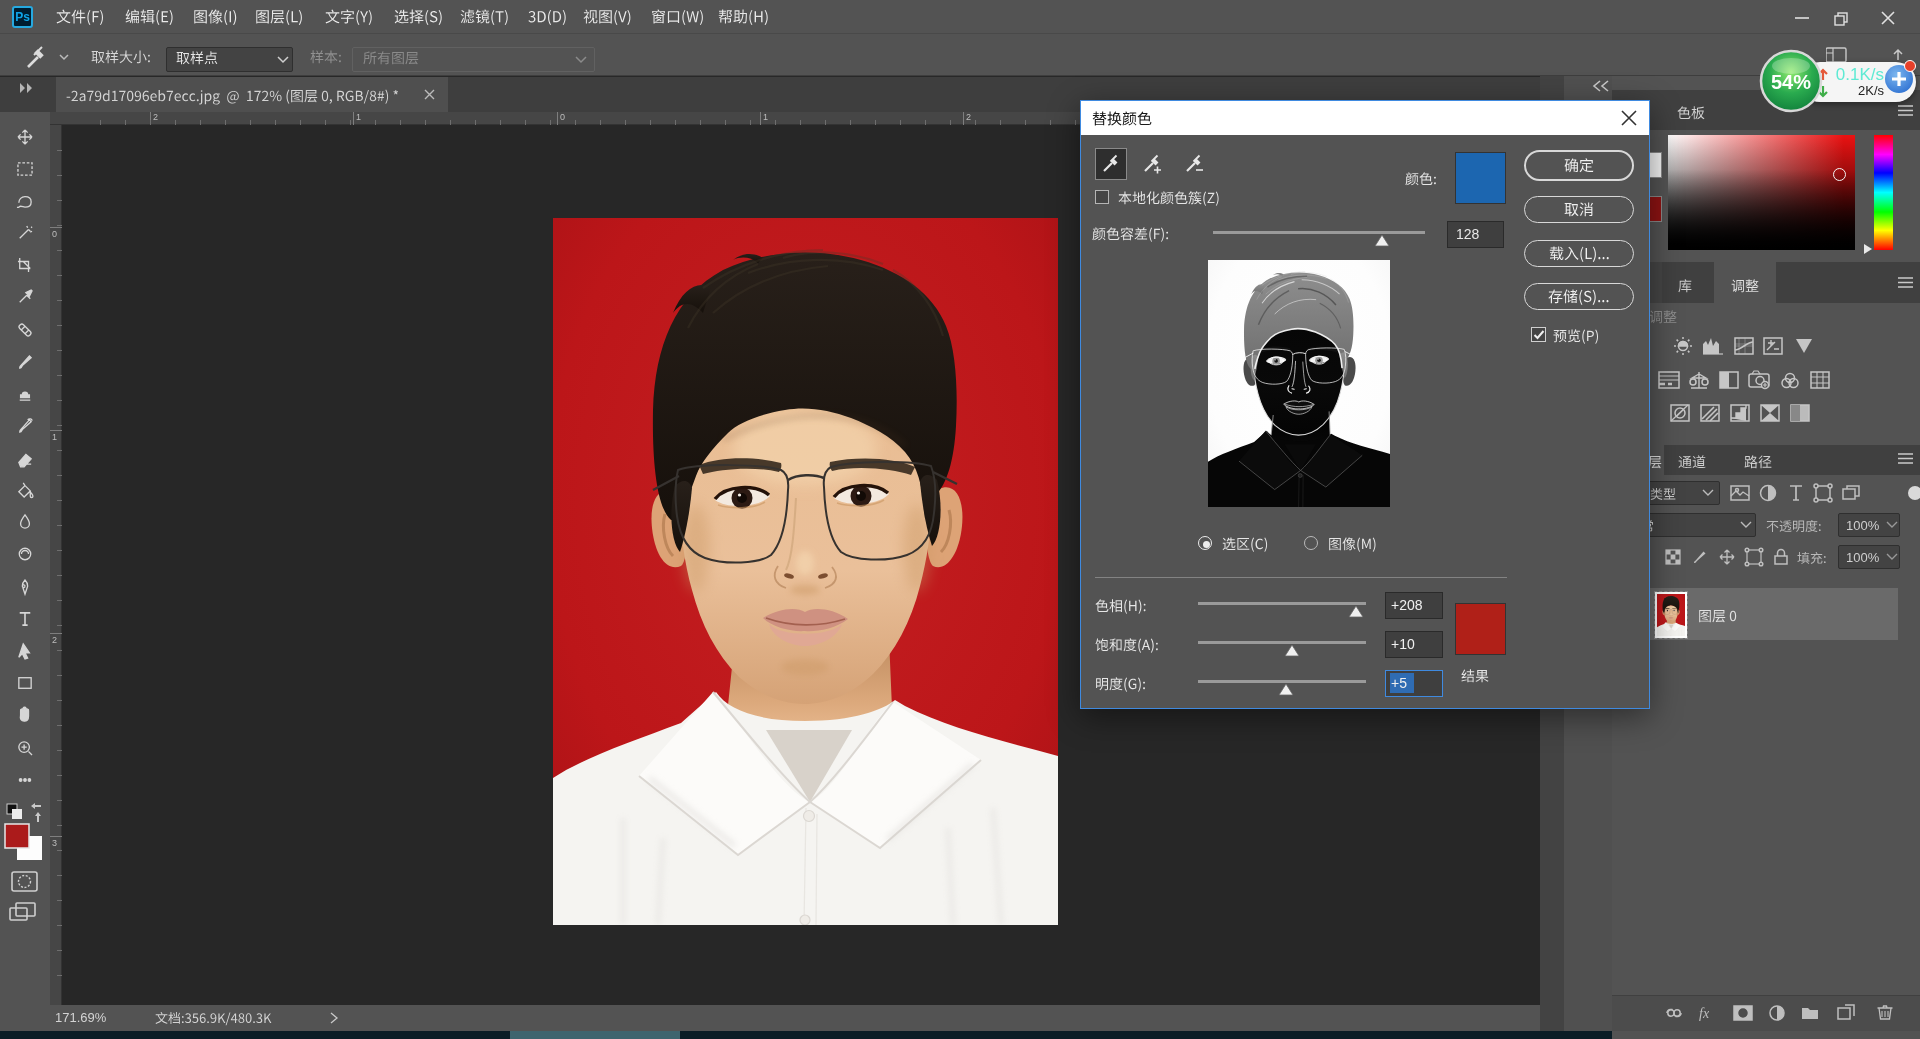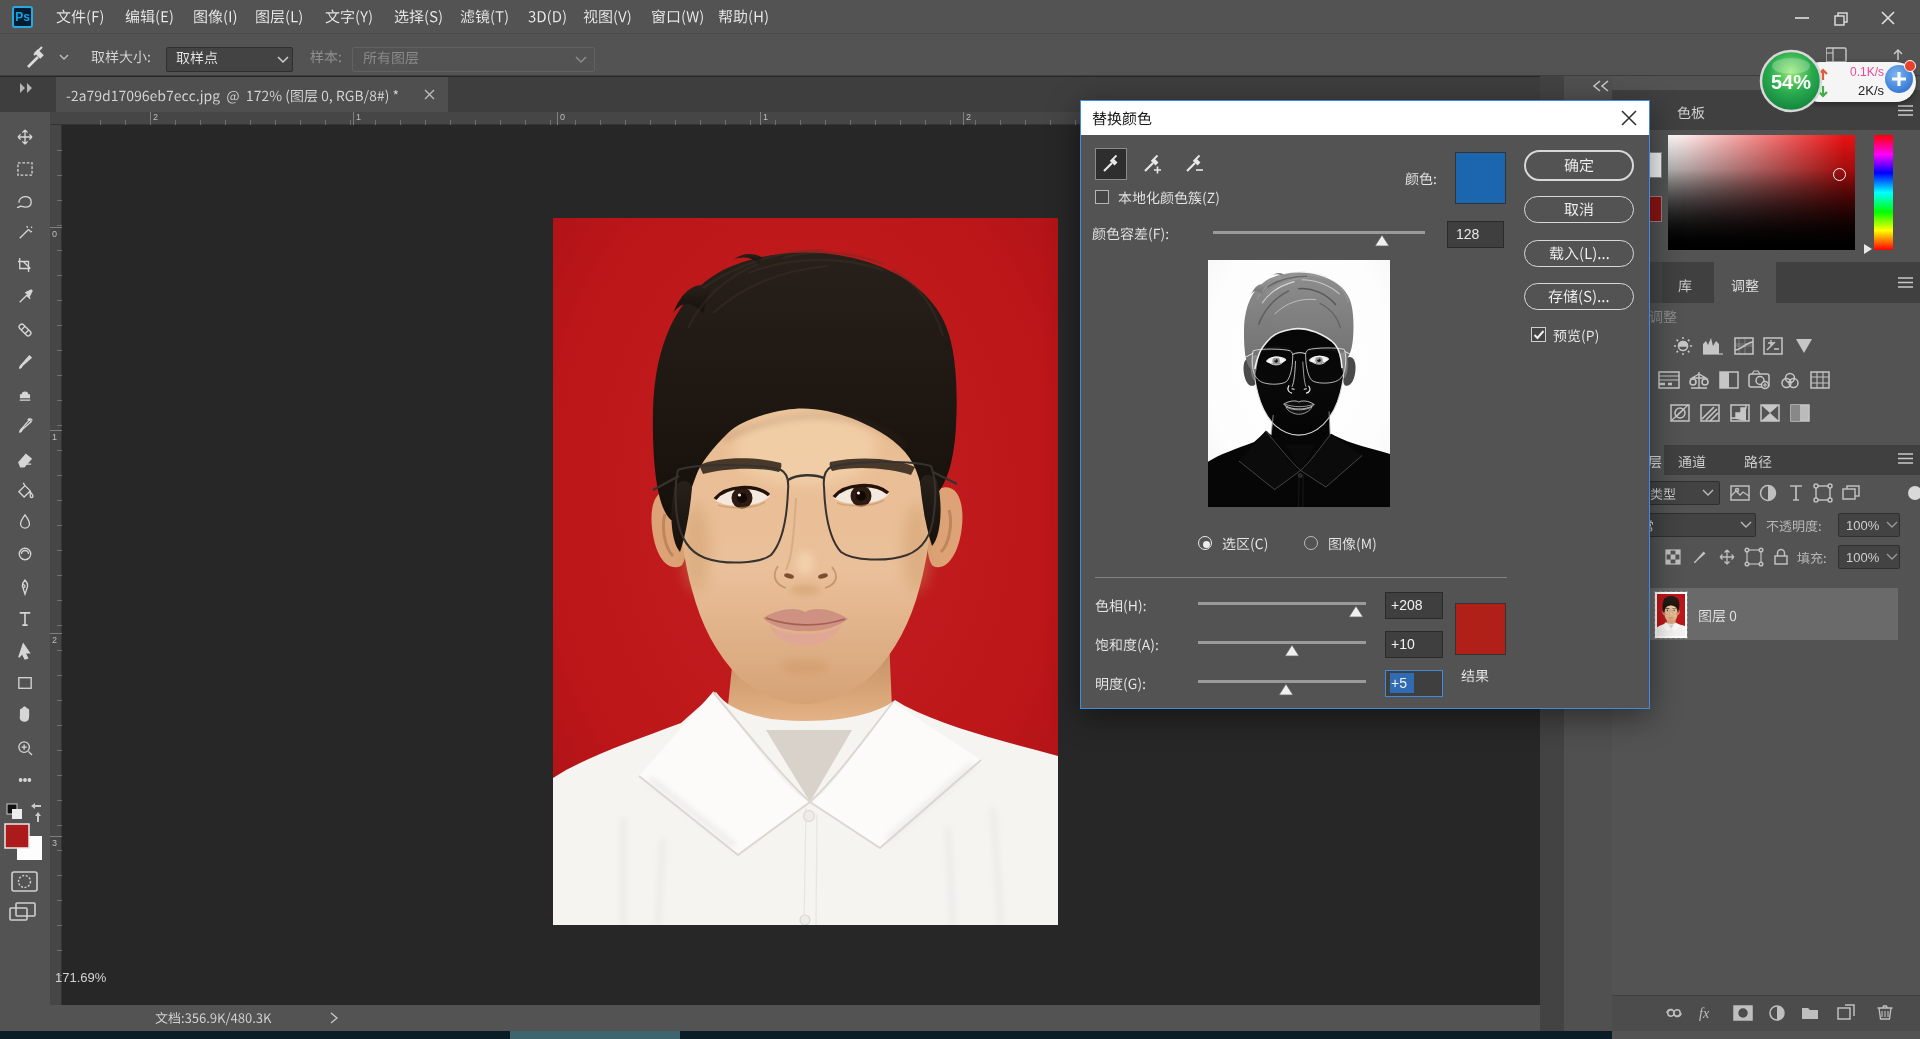--- a/index.html
+++ b/index.html
@@ -210,21 +210,21 @@
 <div class="abs" style="left:57px;top:750px;width:5px;height:1px;background:#6e6e6e"></div>
 <div class="abs" style="left:57px;top:775px;width:5px;height:1px;background:#6e6e6e"></div>
 <div class="abs" style="left:57px;top:800px;width:5px;height:1px;background:#6e6e6e"></div>
 <div class="abs" style="left:57px;top:825px;width:5px;height:1px;background:#6e6e6e"></div>
 <div class="abs" style="left:57px;top:850px;width:5px;height:1px;background:#6e6e6e"></div>
 <div class="abs" style="left:57px;top:875px;width:5px;height:1px;background:#6e6e6e"></div>
 <div class="abs" style="left:57px;top:900px;width:5px;height:1px;background:#6e6e6e"></div>
 <div class="abs" style="left:57px;top:925px;width:5px;height:1px;background:#6e6e6e"></div>
 <div class="abs" style="left:57px;top:950px;width:5px;height:1px;background:#6e6e6e"></div>
 <div class="abs" style="left:57px;top:975px;width:5px;height:1px;background:#6e6e6e"></div>
-<div class="abs" style="left:55px;top:970px;font-size:13px;color:#d3d3d3">171.69%</div>
+<div class="abs" style="left:55px;top:1010px;font-size:13px;color:#d3d3d3">171.69%</div>
 <svg style="position:absolute;left:155px;top:1008px;overflow:visible" width="118" height="20">
     <path transform="translate(0,14.9)" d="M5.5 -10.7C5.9 -10.1 6.3 -9.2 6.5 -8.7L7.5 -9.0C7.4 -9.5 6.9 -10.4 6.5 -11.0ZM0.7 -8.6V-7.7H2.7C3.4 -5.7 4.5 -4.0 5.8 -2.6C4.4 -1.4 2.6 -0.5 0.5 0.1C0.7 0.3 1.0 0.8 1.1 1.0C3.2 0.3 5.1 -0.6 6.5 -1.9C8.0 -0.6 9.8 0.4 11.9 0.9C12.1 0.7 12.3 0.3 12.6 0.1C10.5 -0.5 8.7 -1.4 7.3 -2.6C8.6 -4.0 9.6 -5.6 10.3 -7.7H12.4V-8.6ZM6.6 -3.3C5.3 -4.5 4.4 -6.0 3.7 -7.7H9.2C8.6 -5.9 7.7 -4.5 6.6 -3.3Z M24.1 -10.1C23.8 -9.1 23.2 -7.8 22.8 -6.9L23.6 -6.7C24.0 -7.5 24.6 -8.7 25.0 -9.8ZM18.2 -9.8C18.6 -8.8 19.1 -7.6 19.3 -6.8L20.2 -7.1C19.9 -7.9 19.4 -9.1 19.0 -10.1ZM15.5 -10.9V-8.1H13.6V-7.2H15.4C15.0 -5.4 14.1 -3.4 13.3 -2.3C13.5 -2.1 13.7 -1.7 13.8 -1.4C14.5 -2.3 15.1 -3.7 15.5 -5.2V1.0H16.4V-5.5C16.8 -4.9 17.3 -4.1 17.5 -3.6L18.1 -4.4C17.9 -4.7 16.8 -6.3 16.4 -6.7V-7.2H18.1V-8.1H16.4V-10.9ZM17.8 -0.8V0.1H23.9V0.9H24.9V-6.1H22.0V-10.9H21.1V-6.1H18.1V-5.2H23.9V-3.5H18.3V-2.6H23.9V-0.8Z M27.8 -5.1C28.3 -5.1 28.7 -5.4 28.7 -6.0C28.7 -6.5 28.3 -6.9 27.8 -6.9C27.3 -6.9 26.9 -6.5 26.9 -6.0C26.9 -5.4 27.3 -5.1 27.8 -5.1ZM27.8 0.2C28.3 0.2 28.7 -0.2 28.7 -0.7C28.7 -1.3 28.3 -1.6 27.8 -1.6C27.3 -1.6 26.9 -1.3 26.9 -0.7C26.9 -0.2 27.3 0.2 27.8 0.2Z M33.0 0.2C34.7 0.2 36.1 -0.8 36.1 -2.5C36.1 -3.9 35.2 -4.7 34.1 -5.0V-5.0C35.1 -5.4 35.8 -6.2 35.8 -7.3C35.8 -8.8 34.6 -9.7 33.0 -9.7C31.9 -9.7 31.1 -9.2 30.3 -8.6L31.0 -7.8C31.5 -8.4 32.2 -8.7 33.0 -8.7C34.0 -8.7 34.6 -8.1 34.6 -7.2C34.6 -6.2 33.9 -5.4 31.9 -5.4V-4.5C34.1 -4.5 34.9 -3.7 34.9 -2.6C34.9 -1.5 34.1 -0.8 33.0 -0.8C31.9 -0.8 31.2 -1.3 30.6 -1.9L30.0 -1.1C30.6 -0.5 31.6 0.2 33.0 0.2Z M40.2 0.2C41.8 0.2 43.4 -1.0 43.4 -3.1C43.4 -5.2 42.1 -6.1 40.5 -6.1C39.9 -6.1 39.5 -6.0 39.1 -5.8L39.3 -8.5H42.9V-9.5H38.3L37.9 -5.1L38.6 -4.7C39.1 -5.0 39.5 -5.2 40.2 -5.2C41.4 -5.2 42.1 -4.4 42.1 -3.1C42.1 -1.7 41.2 -0.8 40.1 -0.8C39.0 -0.8 38.3 -1.3 37.8 -1.9L37.2 -1.1C37.8 -0.5 38.7 0.2 40.2 0.2Z M48.0 0.2C49.4 0.2 50.7 -1.1 50.7 -2.9C50.7 -4.9 49.7 -5.9 48.0 -5.9C47.3 -5.9 46.5 -5.5 45.9 -4.8C45.9 -7.7 47.0 -8.7 48.3 -8.7C48.9 -8.7 49.5 -8.4 49.9 -8.0L50.5 -8.7C50.0 -9.3 49.3 -9.7 48.3 -9.7C46.4 -9.7 44.8 -8.3 44.8 -4.5C44.8 -1.4 46.1 0.2 48.0 0.2ZM45.9 -3.8C46.5 -4.7 47.3 -5.0 47.9 -5.0C49.0 -5.0 49.6 -4.2 49.6 -2.9C49.6 -1.6 48.9 -0.8 48.0 -0.8C46.8 -0.8 46.0 -1.8 45.9 -3.8Z M53.1 0.2C53.5 0.2 53.9 -0.2 53.9 -0.7C53.9 -1.3 53.5 -1.6 53.1 -1.6C52.6 -1.6 52.2 -1.3 52.2 -0.7C52.2 -0.2 52.6 0.2 53.1 0.2Z M57.9 0.2C59.7 0.2 61.4 -1.3 61.4 -5.2C61.4 -8.2 60.0 -9.7 58.2 -9.7C56.7 -9.7 55.4 -8.5 55.4 -6.6C55.4 -4.6 56.5 -3.6 58.1 -3.6C58.9 -3.6 59.7 -4.1 60.3 -4.8C60.2 -1.8 59.1 -0.8 57.9 -0.8C57.3 -0.8 56.7 -1.1 56.3 -1.5L55.6 -0.8C56.2 -0.2 56.9 0.2 57.9 0.2ZM60.3 -5.8C59.6 -4.9 58.9 -4.5 58.3 -4.5C57.1 -4.5 56.6 -5.3 56.6 -6.6C56.6 -7.9 57.3 -8.8 58.2 -8.8C59.4 -8.8 60.1 -7.7 60.3 -5.8Z M63.4 0.0H64.6V-3.0L66.2 -5.0L69.1 0.0H70.4L67.0 -5.9L70.0 -9.5H68.6L64.6 -4.7H64.6V-9.5H63.4Z M70.6 2.3H71.5L75.4 -10.3H74.5Z M80.0 0.0H81.1V-2.6H82.4V-3.6H81.1V-9.5H79.8L75.8 -3.4V-2.6H80.0ZM80.0 -3.6H77.1L79.2 -6.8C79.5 -7.3 79.8 -7.8 80.0 -8.2H80.1C80.0 -7.7 80.0 -7.0 80.0 -6.5Z M86.4 0.2C88.2 0.2 89.4 -0.9 89.4 -2.3C89.4 -3.6 88.6 -4.3 87.8 -4.8V-4.9C88.4 -5.3 89.1 -6.2 89.1 -7.2C89.1 -8.6 88.1 -9.7 86.5 -9.7C85.0 -9.7 83.8 -8.7 83.8 -7.3C83.8 -6.3 84.4 -5.5 85.1 -5.1V-5.0C84.3 -4.5 83.4 -3.6 83.4 -2.4C83.4 -0.9 84.7 0.2 86.4 0.2ZM87.1 -5.2C86.0 -5.6 84.9 -6.1 84.9 -7.3C84.9 -8.2 85.6 -8.8 86.5 -8.8C87.5 -8.8 88.1 -8.0 88.1 -7.1C88.1 -6.4 87.7 -5.7 87.1 -5.2ZM86.5 -0.7C85.3 -0.7 84.4 -1.5 84.4 -2.5C84.4 -3.4 85.0 -4.1 85.8 -4.6C87.1 -4.1 88.3 -3.6 88.3 -2.3C88.3 -1.4 87.6 -0.7 86.5 -0.7Z M93.6 0.2C95.4 0.2 96.6 -1.5 96.6 -4.8C96.6 -8.1 95.4 -9.7 93.6 -9.7C91.8 -9.7 90.7 -8.1 90.7 -4.8C90.7 -1.5 91.8 0.2 93.6 0.2ZM93.6 -0.8C92.5 -0.8 91.8 -2.0 91.8 -4.8C91.8 -7.6 92.5 -8.8 93.6 -8.8C94.7 -8.8 95.4 -7.6 95.4 -4.8C95.4 -2.0 94.7 -0.8 93.6 -0.8Z M99.0 0.2C99.5 0.2 99.9 -0.2 99.9 -0.7C99.9 -1.3 99.5 -1.6 99.0 -1.6C98.6 -1.6 98.2 -1.3 98.2 -0.7C98.2 -0.2 98.6 0.2 99.0 0.2Z M104.3 0.2C106.0 0.2 107.3 -0.8 107.3 -2.5C107.3 -3.9 106.4 -4.7 105.3 -5.0V-5.0C106.3 -5.4 107.0 -6.2 107.0 -7.3C107.0 -8.8 105.8 -9.7 104.2 -9.7C103.1 -9.7 102.3 -9.2 101.6 -8.6L102.2 -7.8C102.8 -8.4 103.4 -8.7 104.2 -8.7C105.2 -8.7 105.8 -8.1 105.8 -7.2C105.8 -6.2 105.1 -5.4 103.2 -5.4V-4.5C105.4 -4.5 106.1 -3.7 106.1 -2.6C106.1 -1.5 105.3 -0.8 104.2 -0.8C103.1 -0.8 102.4 -1.3 101.8 -1.9L101.2 -1.1C101.8 -0.5 102.8 0.2 104.3 0.2Z M109.4 0.0H110.6V-3.0L112.2 -5.0L115.1 0.0H116.4L113.0 -5.9L115.9 -9.5H114.6L110.6 -4.7H110.6V-9.5H109.4Z" fill="#d3d3d3"></path>
   </svg>
 <svg class="abs" style="left:328px;top:1011px" width="12" height="14">
     <path d="M3 2l6 5-6 5" stroke="#c9c9c9" fill="none" stroke-width="1.3"></path>
   </svg>
 <svg class="abs" style="left:0;top:0;overflow:visible" width="50" height="1000">
     <g transform="translate(25,137) scale(0.88)" stroke="#d6d6d6" fill="none" stroke-width="1.5">
       <path d="M0 -8V8M-8 0H8M0 -8l-3 3M0 -8l3 3M0 8l-3 -3M0 8l3 -3M-8 0l3 -3M-8 0l3 3M8 0l-3 -3M8 0l-3 3"></path>
     </g>
@@ -970,21 +970,21 @@
       <path d="M1 -4l4 4" stroke-width="4"></path>
       <path d="M-0.5 -2.5l6-6" stroke-width="1.8"></path>
       <path d="M2 6h7" stroke-width="1.6"></path>
     </g>
   </svg>
 <div class="abs" style="left:1800px;top:62px;width:116px;height:40px;background:#f5f5f5;border-radius:20px;box-shadow:0 2px 6px rgba(0,0,0,0.4)"></div>
 <svg class="abs" style="left:1816px;top:66px" width="100" height="34">
 <path d="M7 14V4M3 8l4-4 4 4" stroke="#e4593a" stroke-width="2.2" fill="none"></path>
 <path d="M7 20v10M3 26l4 4 4-4" stroke="#3fae49" stroke-width="2.2" fill="none"></path>
   </svg>
-<div class="abs" style="left:1832px;top:65px;width:52px;height:16px;font-size:12px;color:#ec4899;text-align:right">0.1K/s</div>
+<div class="abs" style="left:1832px;top:65px;width:52px;height:16px;font-size:17px;color:#5eead4;text-align:right">0.1K/s</div>
 <div class="abs" style="left:1832px;top:83px;width:52px;height:16px;font-size:13px;color:#222;text-align:right">2K/s</div>
 <svg class="abs" style="left:1758px;top:48px" width="68" height="68">
 <defs>
       <radialGradient id="grn" cx="50%" cy="35%" r="70%">
 <stop offset="0%" stop-color="#90ea6e"></stop>
         <stop offset="50%" stop-color="#2aab4f"></stop>
         <stop offset="100%" stop-color="#0f7d3a"></stop>
       </radialGradient>
     </defs>
 <circle cx="33" cy="33" r="30" fill="url(#grn)" stroke="#d8d8d8" stroke-width="2.5"></circle>

